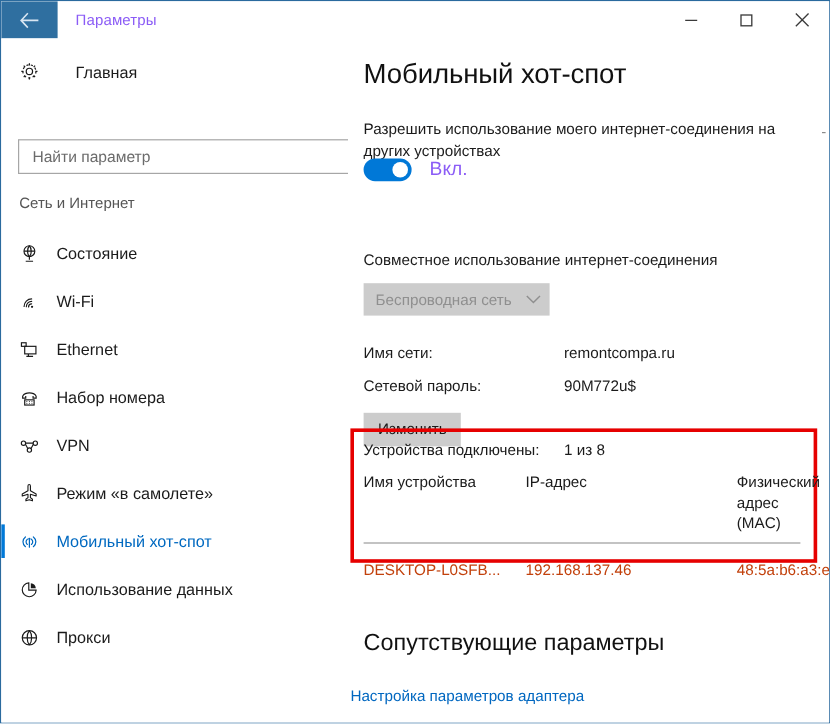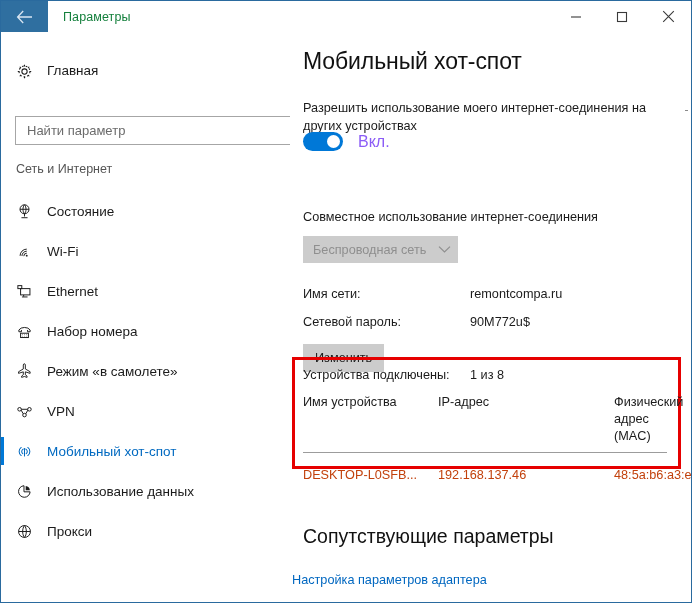--- a/index.html
+++ b/index.html
@@ -41,21 +41,21 @@
     cursor: pointer;
     flex: none;
   }
   #back-button svg { display: block; }
   #window-title {
     flex: 1;
     display: flex;
     align-items: center;
     padding-left: 15px;
     font-size: 12.5px;
-    color: #15803d;
+    color: #8b5cf6;
     letter-spacing: .1px;
   }
   .win-btn {
     width: 46px;
     height: 31px;
     display: flex;
     align-items: center;
     justify-content: center;
     cursor: pointer;
     flex: none;
@@ -66,26 +66,27 @@
   #sidebar {
     position: absolute;
     left: 0; top: 31px;
     width: 289px;
     height: 571px;
     background: #ffffff;
     box-sizing: border-box;
   }
   #home-row {
     position: absolute;
-    left: 0; top: 31px;
+    left: 0; top: 0;
     width: 289px;
     height: 36px;
     display: flex;
-    align-items: flex-start;
+    align-items: flex-end;
     cursor: pointer;
+    gap: 16px;
   }
   #home-row .nav-ico {
     width: 46px;
     display: flex;
     align-items: center;
     justify-content: center;
     flex: none;
   }
   #home-row .nav-label {
     font-size: 13.5px;
@@ -468,38 +469,38 @@
                 <circle cx="12.5" cy="15.4" r=".5"></circle>
             </g>
           </svg>
         </span>
         <span class="nav-label">Набор номера</span>
       </div>
 
       <div class="nav-item">
         <span class="nav-ico">
           <svg width="17" height="17" viewBox="0 0 20 20" aria-hidden="true">
-            <path d="M8.6 2.4 c0-.9 .5-1.5 1.2-1.5 s1.2 .6 1.2 1.5 v4.6 l5.6 3.3 v1.9 l-5.6-1.8 v3.4 l2 1.6 v1.5 l-3.2-1 l-3.2 1 v-1.5 l2-1.6 v-3.4 l-5.6 1.8 v-1.9 l5.6-3.3 z" fill="none" stroke="currentColor" stroke-width="1.1" stroke-linejoin="round"></path>
-          </svg>
-        </span>
-        <span class="nav-label">Режим «в самолете»</span>
-      </div>
-
-      <div class="nav-item">
-        <span class="nav-ico">
-          <svg width="17" height="17" viewBox="0 0 20 20" aria-hidden="true">
             <g fill="none" stroke="currentColor" stroke-width="1.15">
               <circle cx="4.2" cy="7.4" r="2.1"></circle>
               <circle cx="15.8" cy="7.4" r="2.1"></circle>
               <circle cx="10" cy="14.2" r="2.1"></circle>
               <path d="M6.1 8.4 L8.4 12.6 M13.9 8.4 L11.6 12.6 M6.3 7.4 h7.4"></path>
             </g>
           </svg>
         </span>
         <span class="nav-label">VPN</span>
+      </div>
+
+      <div class="nav-item">
+        <span class="nav-ico">
+          <svg width="17" height="17" viewBox="0 0 20 20" aria-hidden="true">
+            <path d="M8.6 2.4 c0-.9 .5-1.5 1.2-1.5 s1.2 .6 1.2 1.5 v4.6 l5.6 3.3 v1.9 l-5.6-1.8 v3.4 l2 1.6 v1.5 l-3.2-1 l-3.2 1 v-1.5 l2-1.6 v-3.4 l-5.6 1.8 v-1.9 l5.6-3.3 z" fill="none" stroke="currentColor" stroke-width="1.1" stroke-linejoin="round"></path>
+          </svg>
+        </span>
+        <span class="nav-label">Режим «в самолете»</span>
       </div>
 
       <div class="nav-item selected">
         <span class="nav-ico">
           <svg width="17" height="17" viewBox="0 0 20 20" aria-hidden="true">
             <g fill="none" stroke="currentColor" stroke-width="1.2" stroke-linecap="round">
               <path d="M6.1 5.2 A 6 6 0 0 0 6.1 14.8"></path>
               <path d="M13.9 5.2 A 6 6 0 0 1 13.9 14.8"></path>
               <path d="M8 7.4 A 3.3 3.3 0 0 0 8 12.6"></path>
               <path d="M12 7.4 A 3.3 3.3 0 0 1 12 12.6"></path>

